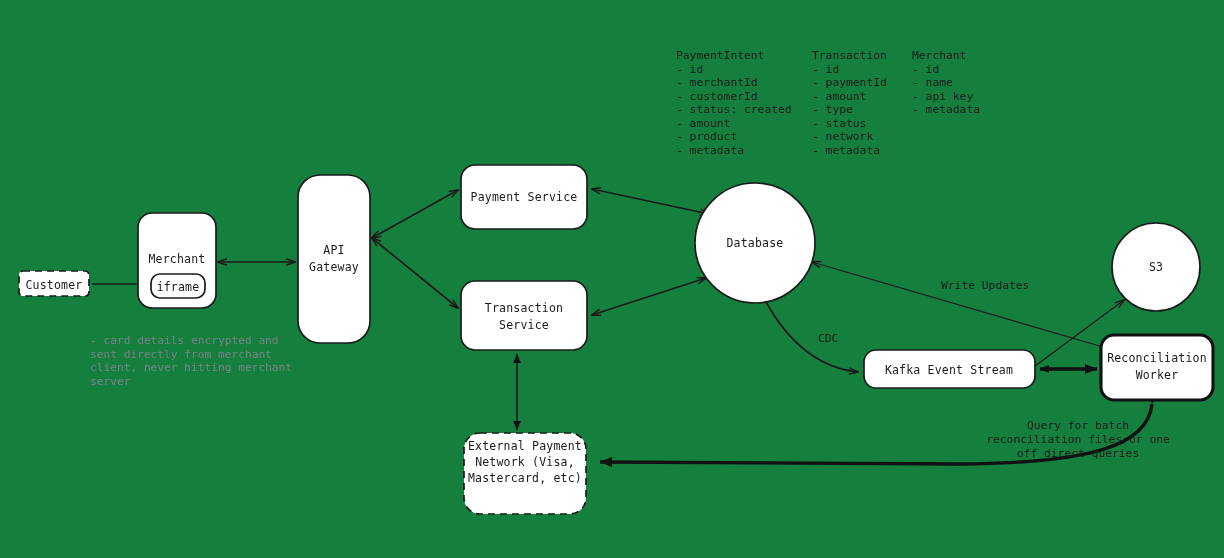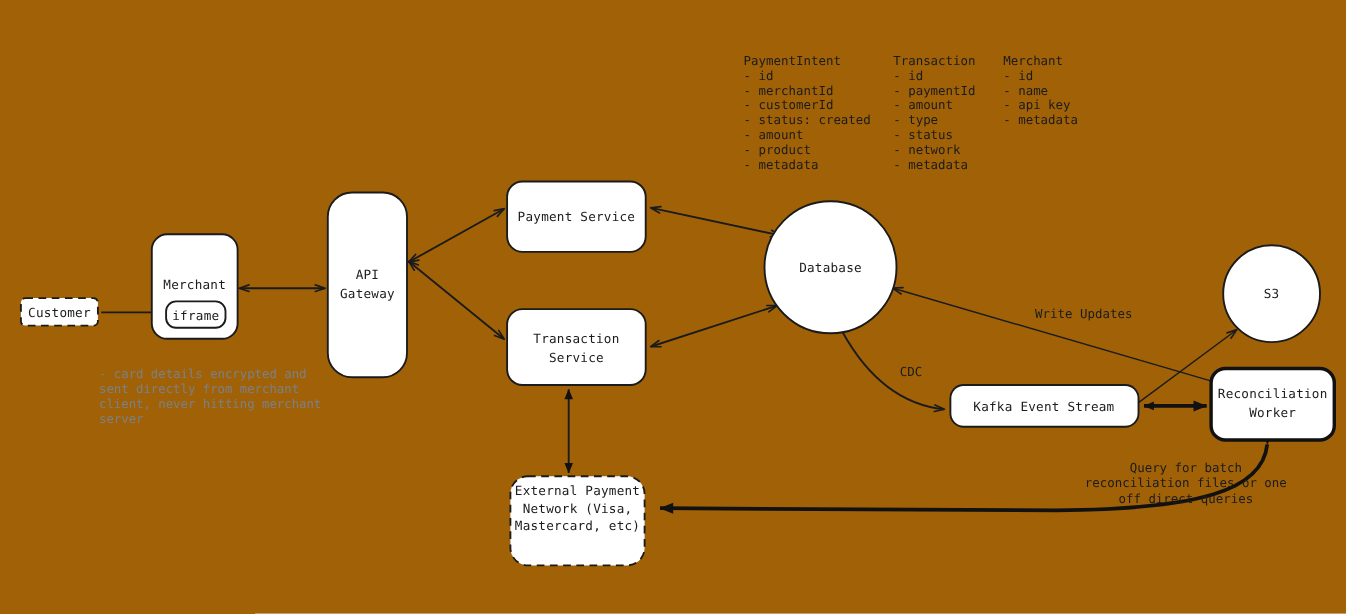--- a/index.html
+++ b/index.html
@@ -10,21 +10,21 @@
   body {
     width: 1224px;
     height: 558px;
     font-family: "DejaVu Sans Mono", "Liberation Mono", monospace;
     overflow: hidden;
   }
   #canvas {
     position: relative;
     width: 1224px;
     height: 558px;
-    background: #a16207;
+    background: #15803d;
   }
   svg.diagram {
     position: absolute;
     top: 0;
     left: 0;
     width: 1224px;
     height: 558px;
   }
   text {
     font-family: "DejaVu Sans Mono", "Liberation Mono", monospace;

